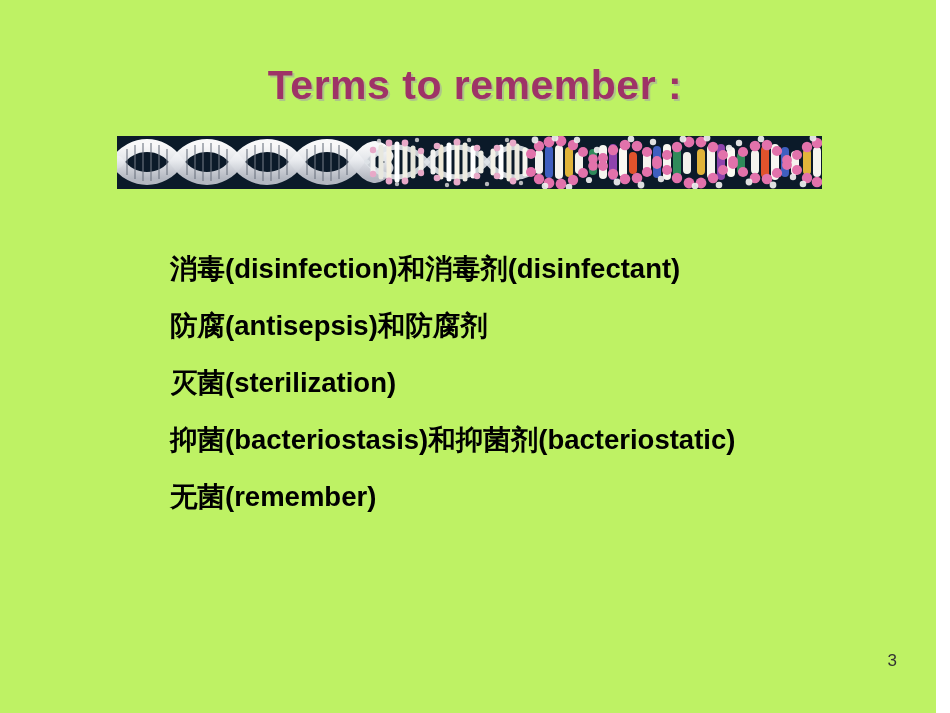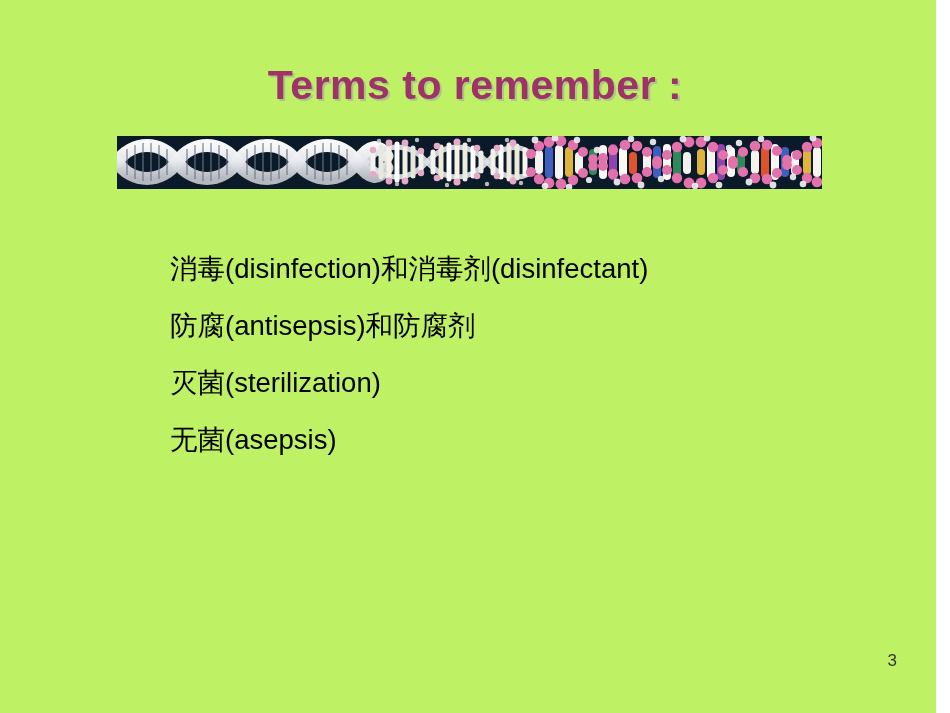--- a/index.html
+++ b/index.html
@@ -54,21 +54,21 @@
 
   
   .term-list {
     position: absolute;
     left: 170px;
     top: 240px;
     width: 740px;
   }
   .term-line {
     font-size: 27.5px;
-    font-weight: normal;
+    font-weight: bold;
     color: #000000;
     line-height: 57px;
     white-space: nowrap;
     letter-spacing: 0px;
   }
 
   
   .page-number {
     position: absolute;
     right: 39px;
@@ -308,18 +308,19 @@
           </g>
         </g>
       </g>
     </svg>
   </div>
 
   <div class="term-list">
     <div class="term-line">消毒(disinfection)和消毒剂(disinfectant)</div>
     <div class="term-line">防腐(antisepsis)和防腐剂</div>
     <div class="term-line">灭菌(sterilization)</div>
-    <div class="term-line">无菌(asepsis)</div>
+    <div class="term-line">抑菌(bacteriostasis)和抑菌剂(bacteriostatic)</div>
+    <div class="term-line">无菌(remember)</div>
   </div>
 
   <div class="page-number">3</div>
 
 </div>
 
 </body></html>

